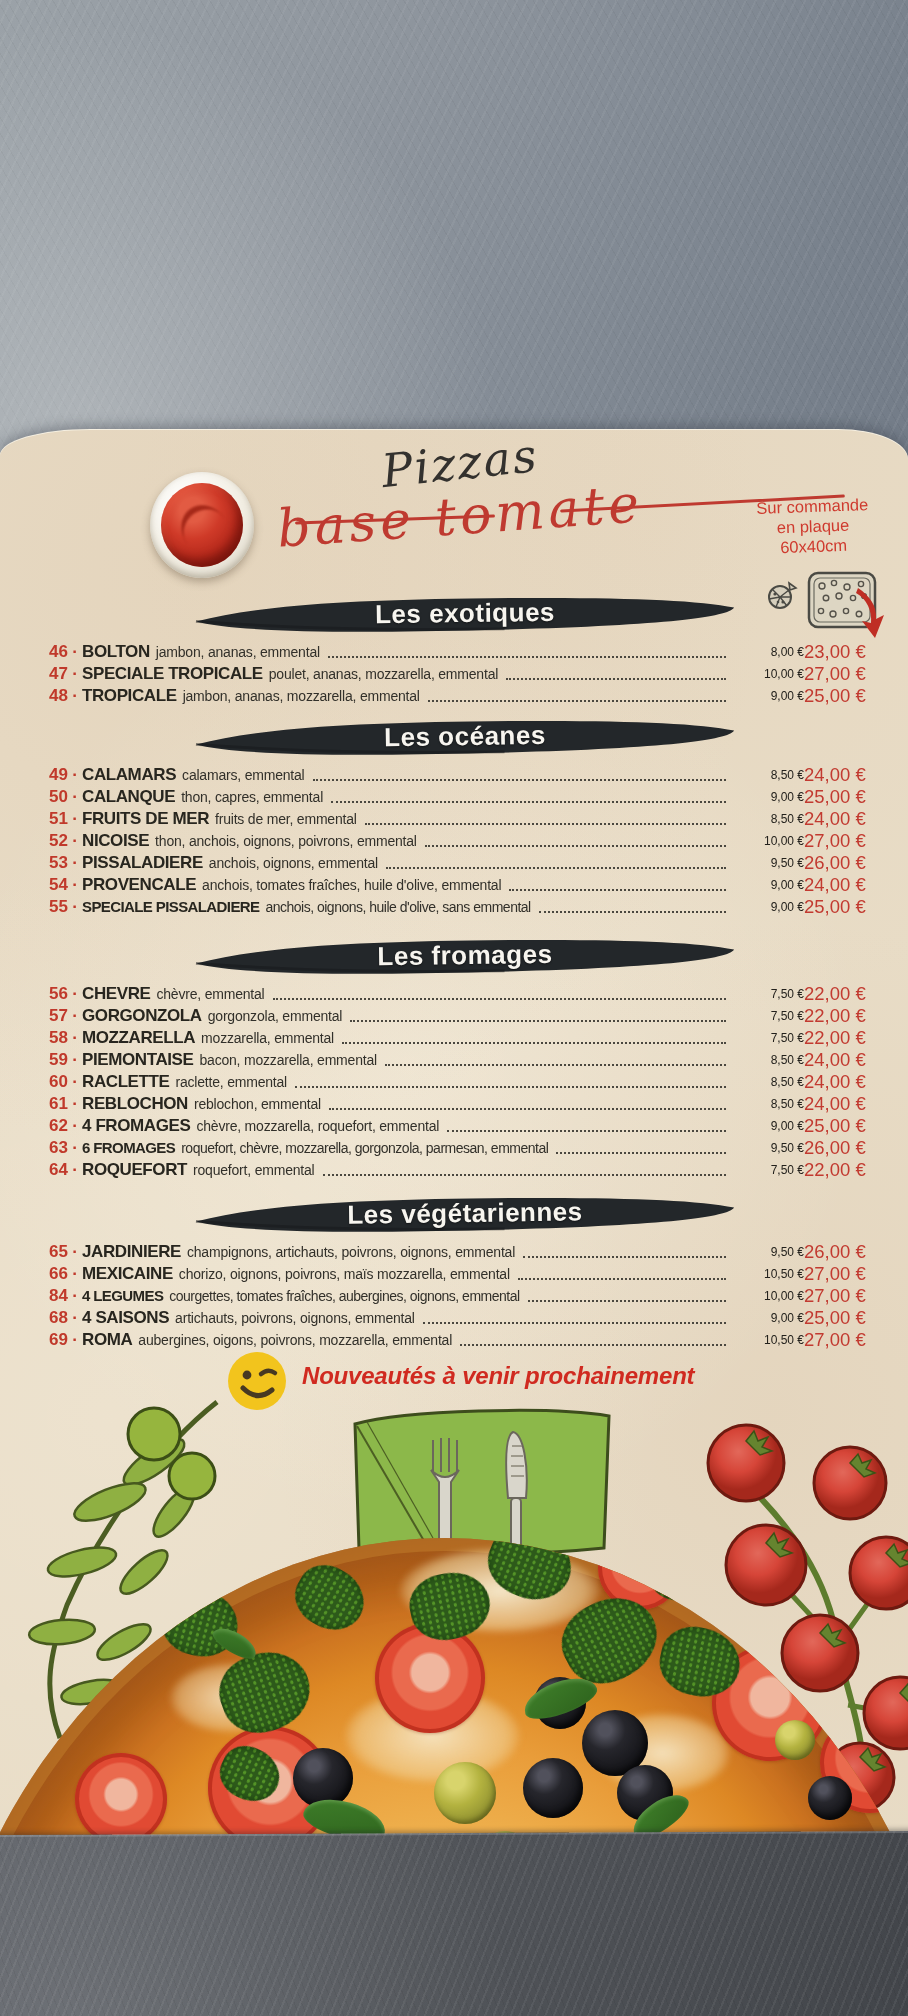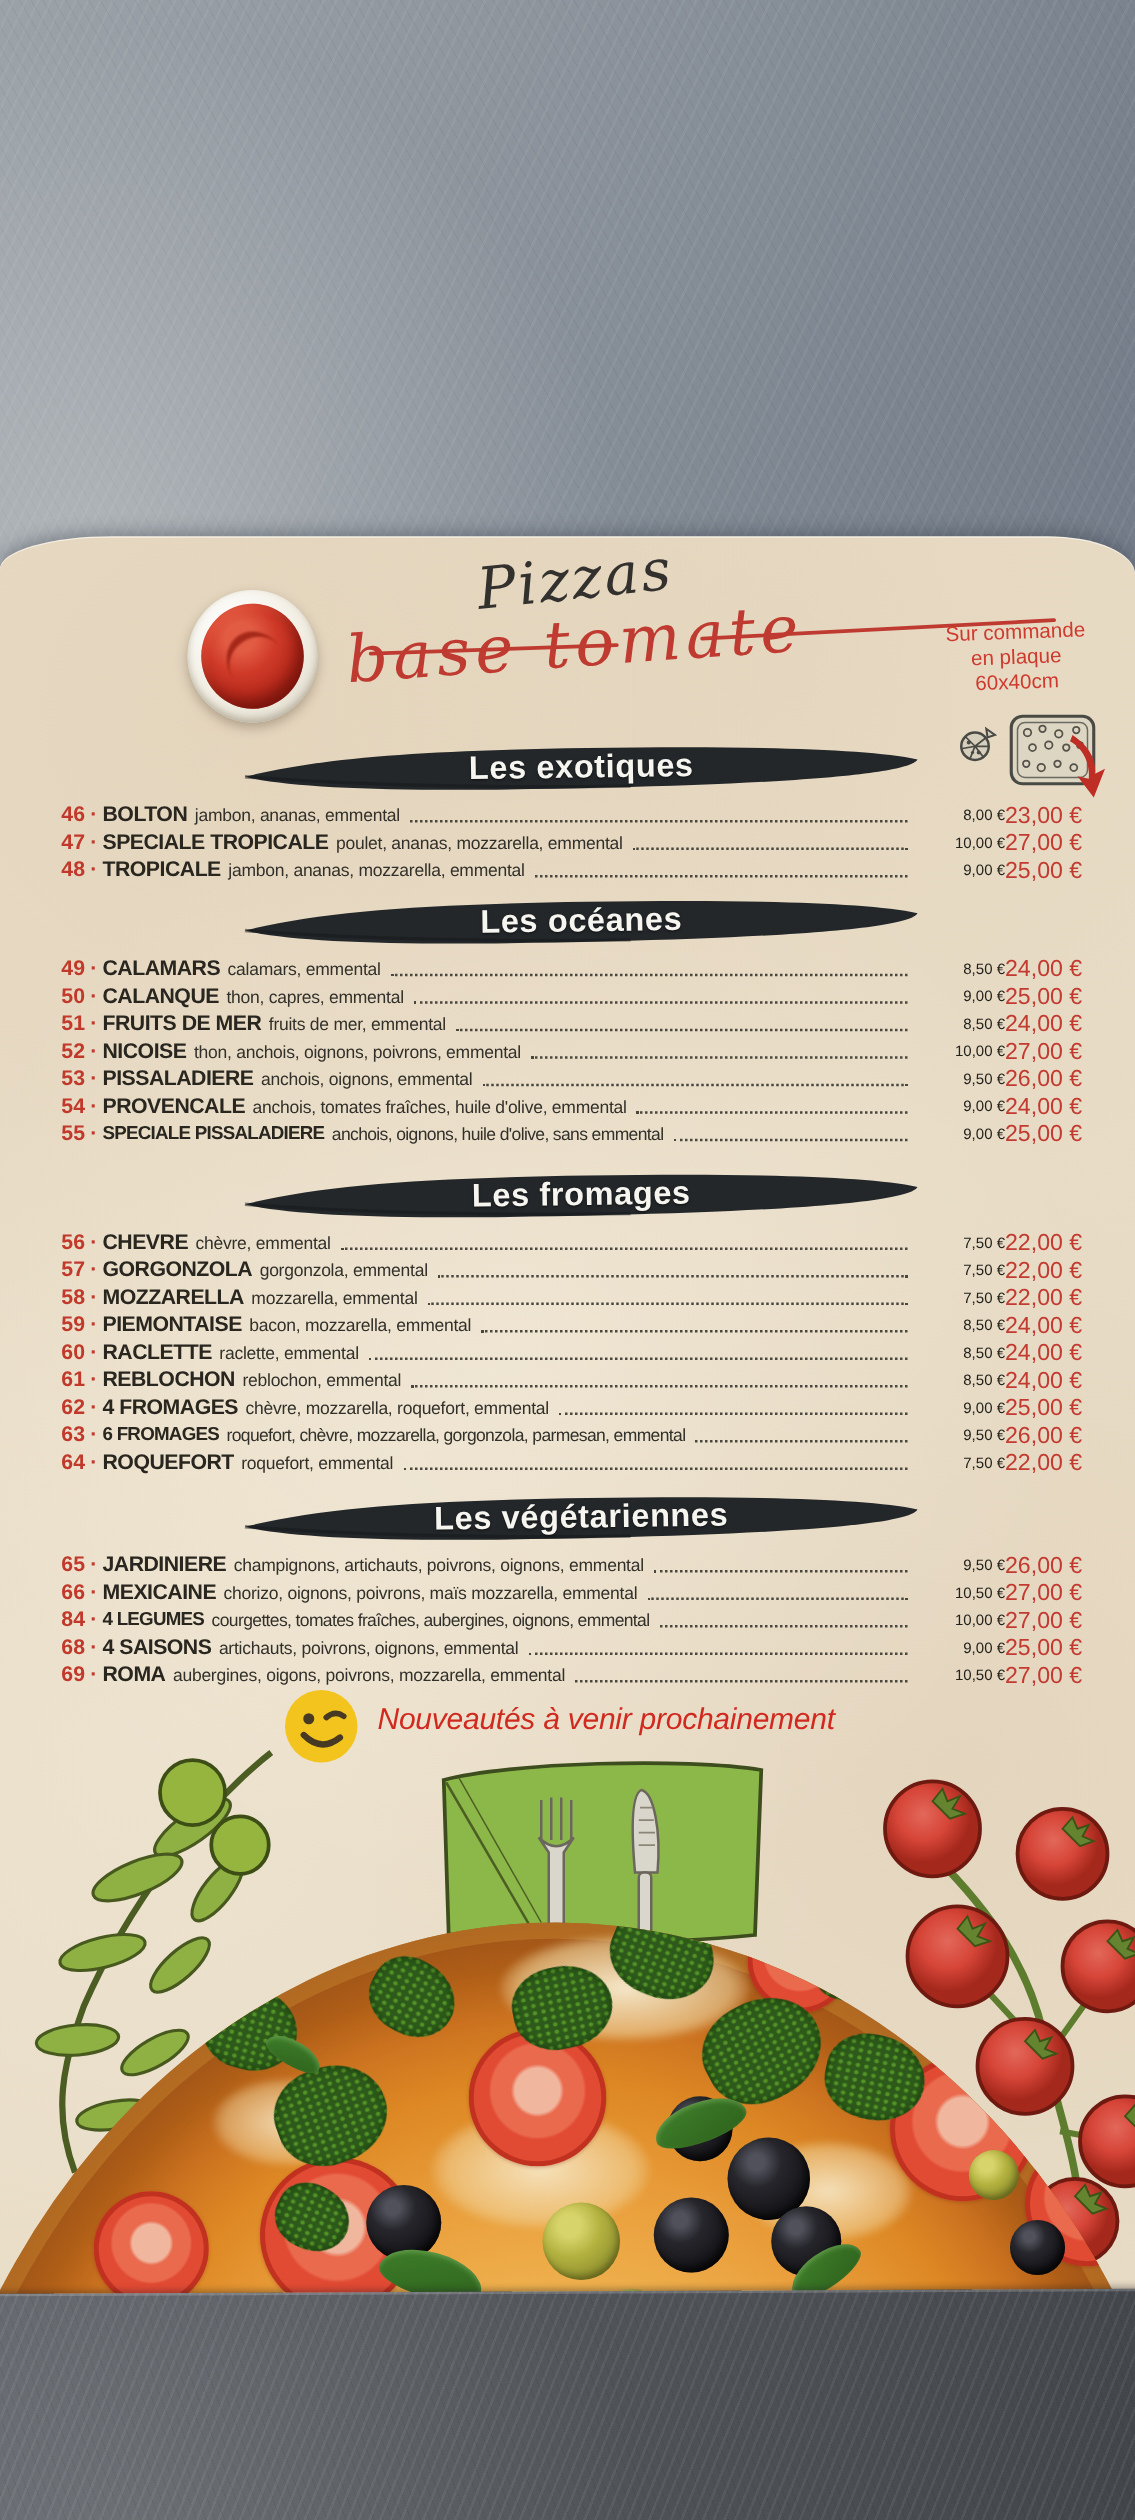--- a/index.html
+++ b/index.html
@@ -71,21 +71,21 @@
   .nm{font-weight:700;color:#28261f;font-size:17px;letter-spacing:-0.4px;}
   .ing{padding-left:6px;color:#32302a;font-size:14px;letter-spacing:-0.2px;}
   .leader{flex:1;border-bottom:2px dotted #4a473f;margin:0 6px 5px 8px;min-width:8px;}
   .p1{width:72px;text-align:right;color:#23211c;font-size:12px;}
   .p2{width:86px;color:#c23a30;font-size:18.5px;}
   .row.tight .nm{font-size:15px;letter-spacing:-0.6px;}
   .row.tight .ing{font-size:14px;letter-spacing:-0.5px;}
 
   
   .smiley{position:absolute;left:226px;top:920px;width:62px;height:62px;}
-  .news-text{position:absolute;left:302px;top:932px;font-size:24px;font-weight:400;
+  .news-text{position:absolute;left:302px;top:932px;font-size:24px;font-weight:700;
     font-style:italic;color:#d02a20;letter-spacing:-0.2px;}
 
   
   .art{position:absolute;}
   .art-olive{left:2px;top:960px;width:235px;height:385px;}
   .art-mat{left:345px;top:972px;width:272px;height:155px;}
   .art-tomv{left:688px;top:975px;width:220px;height:430px;}
 
   
   .pizza{position:absolute;left:-75px;top:1108px;width:1040px;height:1220px;border-radius:50%;

